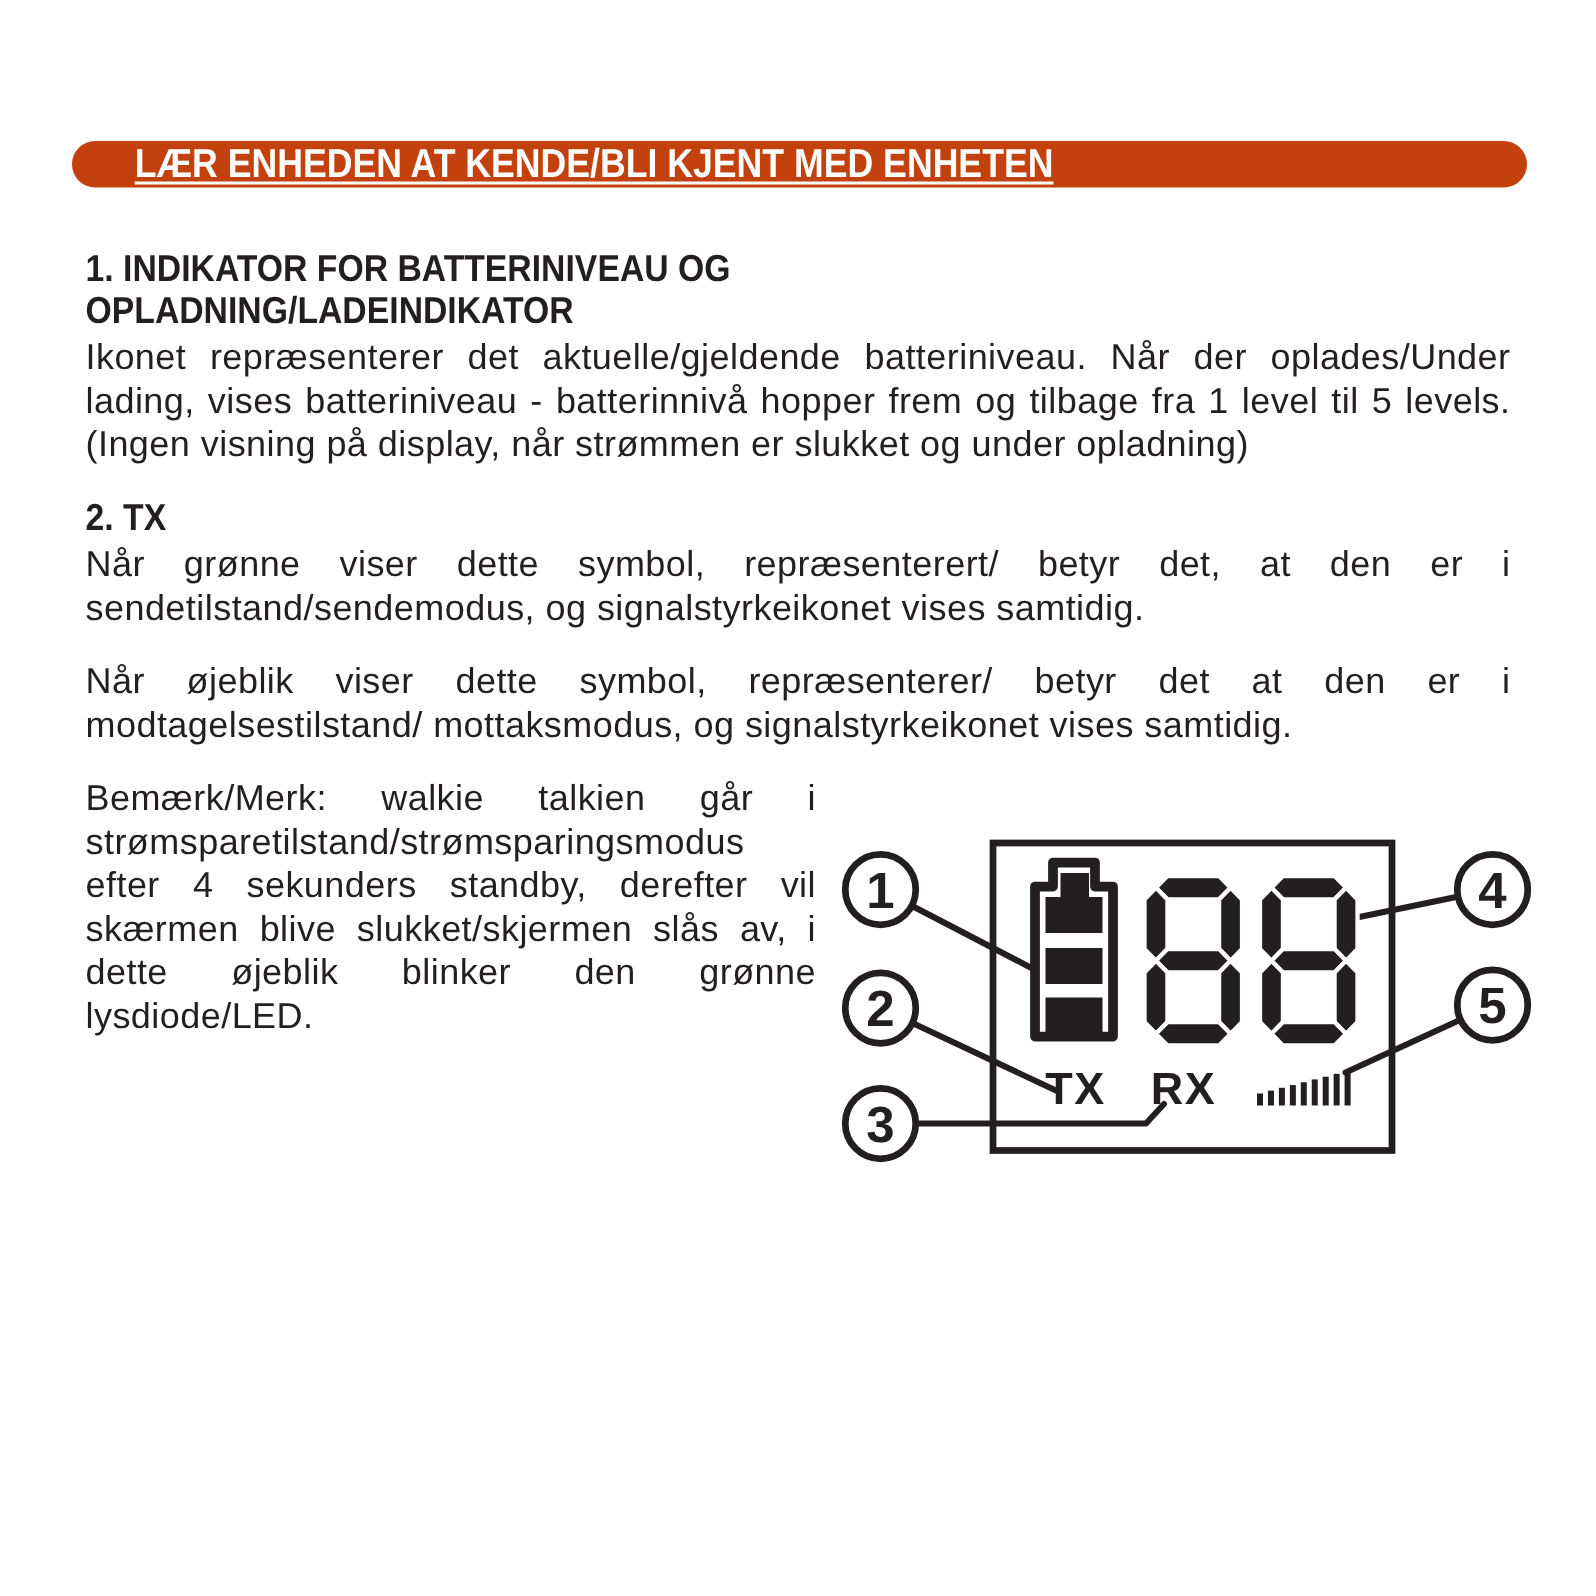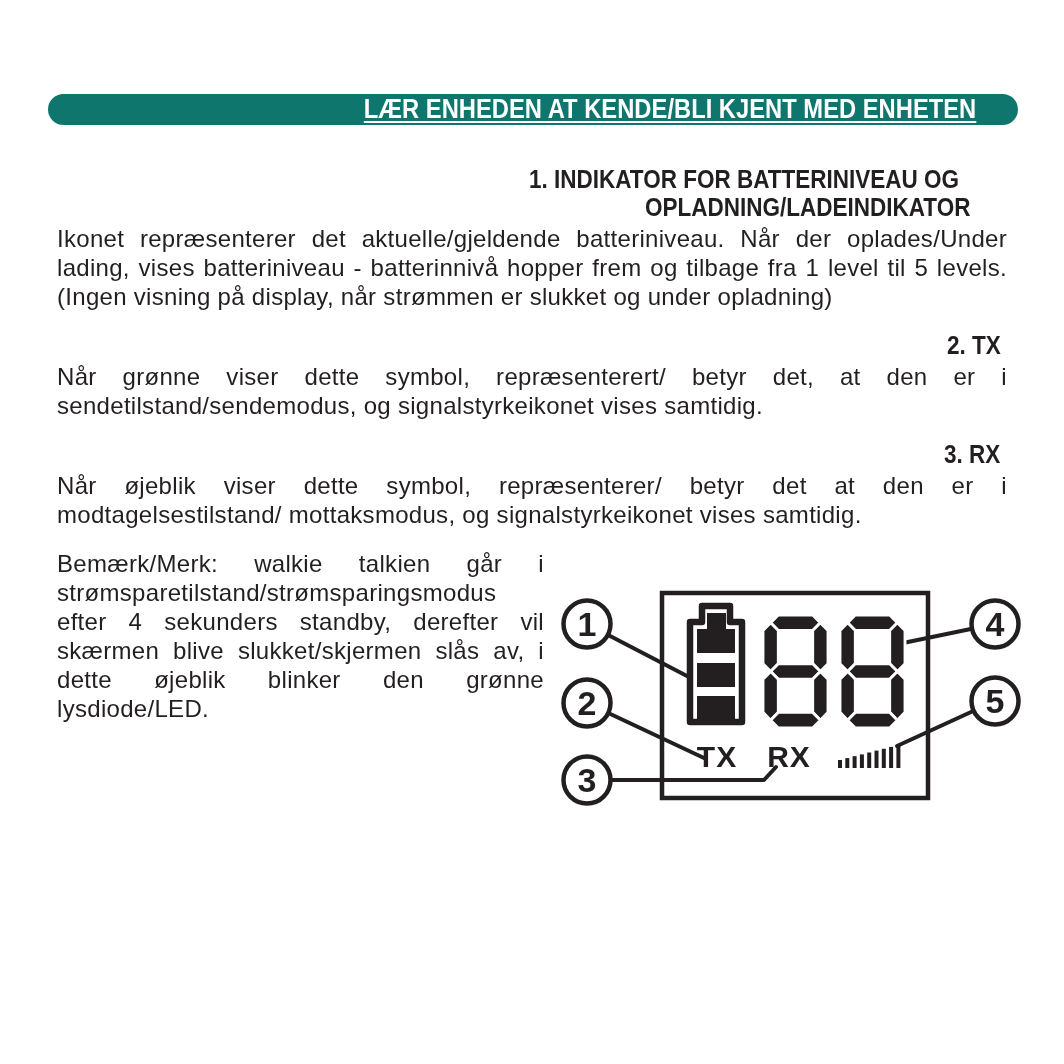--- a/index.html
+++ b/index.html
@@ -3,33 +3,33 @@
 <meta charset="utf-8">
 <style>
   html, body { margin:0; padding:0; background:#ffffff; }
   .page {
     position:relative; width:1064px; height:1064px; overflow:hidden;
     background:#ffffff; color:#231f20;
     font-family:"Liberation Sans", sans-serif;
   }
   .header-bar {
     margin:94px 0 17px 48px; width:970px; height:31px;
-    background:#0f766e; border-radius:15.5px;
-    display:flex; align-items:center; justify-content:flex-end;
+    background:#c2410c; border-radius:15.5px;
+    display:flex; align-items:center; justify-content:flex-start;
   }
   .header-text {
     display:inline-block; transform:scaleX(0.88); transform-origin:50% 50%;
     color:#ffffff; font-weight:bold; font-size:27px; white-space:nowrap;
     text-decoration:underline; text-decoration-thickness:2px; text-underline-offset:3px;
     letter-spacing:0px;
   }
   .content { padding:0 57px; }
   section { margin-top:20px; }
   section.first { margin-top:40px; }
-  .h-line { font-size:25px; line-height:28px; font-weight:bold;text-align:right; }
+  .h-line { font-size:25px; line-height:28px; font-weight:bold; }
   .cond { display:inline-block; transform:scaleX(0.9); transform-origin:0 50%; white-space:nowrap; }
   p.body {
     margin:3px 0 0 0; font-size:24px; line-height:29px;
     text-align:justify; letter-spacing:0.3px;
   }
   .diagram-float {
     float:right; width:466px; height:228px;
     margin:31px -15px 6px 12px;
   }
   .clear { clear:both; }
@@ -60,21 +60,20 @@
       <div class="h-line"><span class="cond">OPLADNING/LADEINDIKATOR</span></div>
       <p class="body">Ikonet repræsenterer det aktuelle/gjeldende batteriniveau. Når der oplades/Under lading, vises batteriniveau - batterinnivå hopper frem og tilbage fra 1 level til 5 levels. (Ingen visning på display, når strømmen er slukket og under opladning)</p>
     </section>
 
     <section>
       <div class="h-line"><span class="cond">2. TX</span></div>
       <p class="body">Når grønne viser dette symbol, repræsenterert/ betyr det, at den er i sendetilstand/sendemodus, og signalstyrkeikonet vises samtidig.</p>
     </section>
 
     <section>
-      <div class="h-line"><span class="cond">3. RX</span></div>
       <p class="body">Når øjeblik viser dette symbol, repræsenterer/ betyr det at den er i modtagelsestilstand/ mottaksmodus, og signalstyrkeikonet vises samtidig.</p>
     </section>
 
     <section>
 
       <div class="diagram-float">
         <svg width="466" height="228" viewBox="558 610 466 228" xmlns="http://www.w3.org/2000/svg" xmlns:xlink="http://www.w3.org/1999/xlink">
           <defs>
             <g id="seg8">
               <polygon class="seg" points="8,8 16,0 52,0 60,8 52,16 16,16"></polygon>

